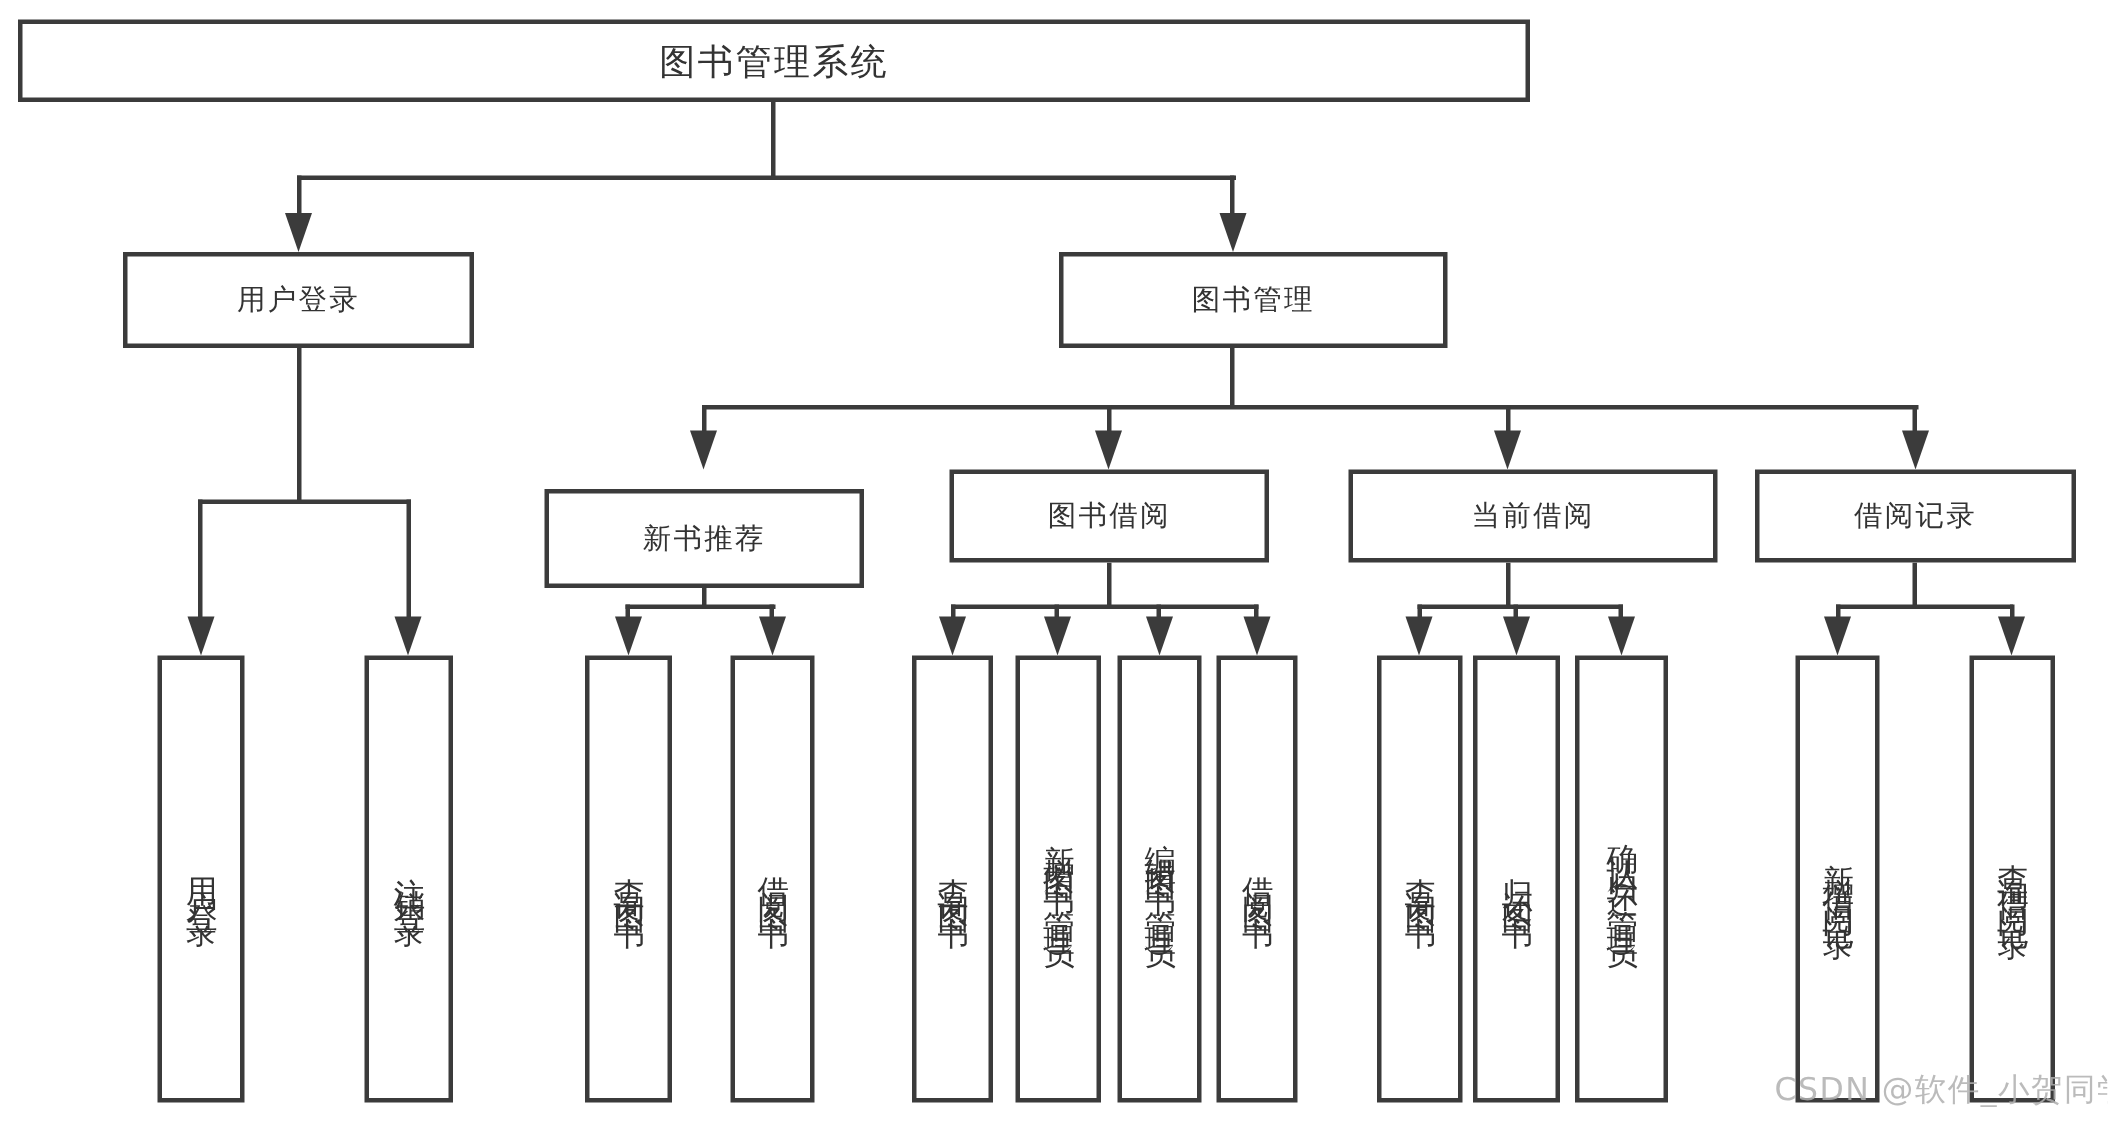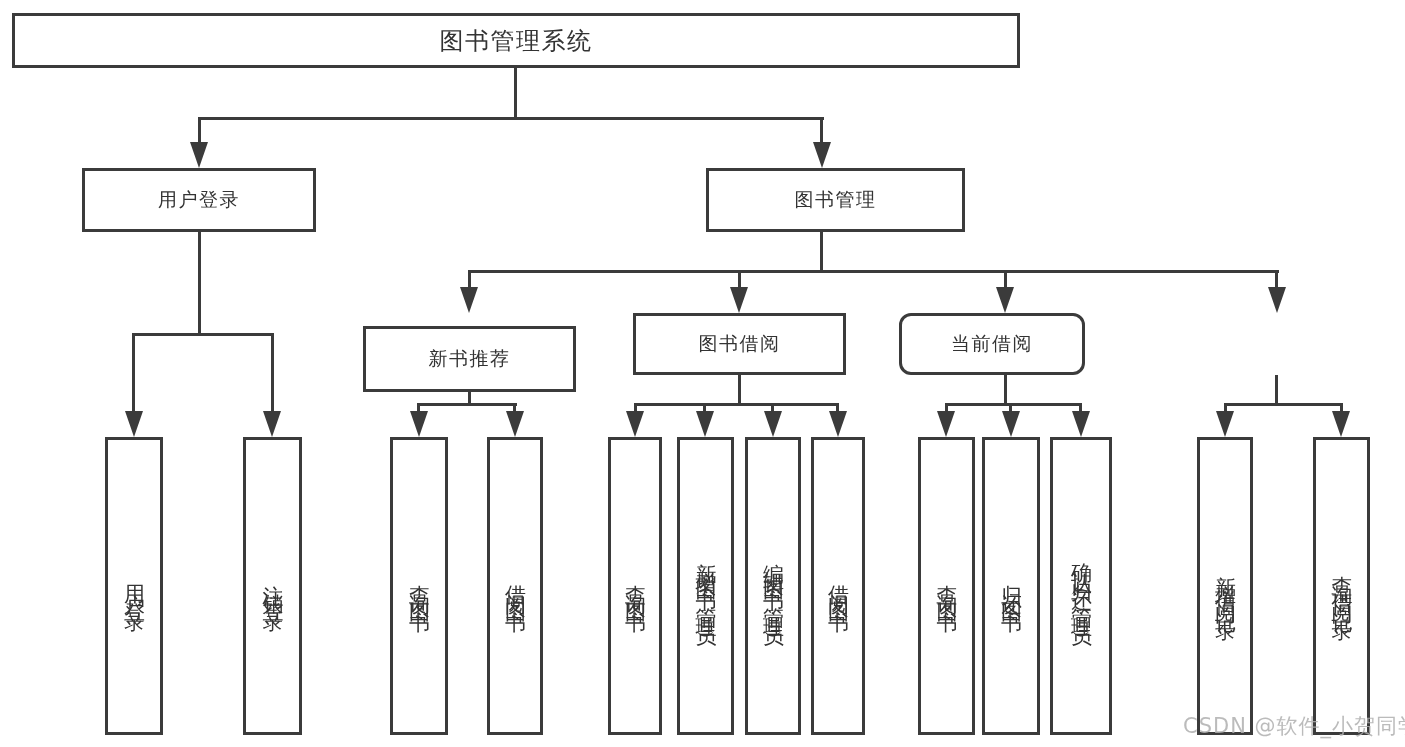--- a/index.html
+++ b/index.html
@@ -49,21 +49,22 @@
 </head>
 <body>
 
 <div id="diagram" style="--line: #3b3b3b; --text: #333333; --wm: #b0b0b0; background: rgb(255, 255, 255);">
   <div class="watermark">CSDN @软件_小贺同学</div>
 <div class="node h root" style="left: 12px; top: 13px; width: 1008px; height: 55px;">图书管理系统</div>
     <div class="node h" style="left: 82px; top: 168px; width: 234px; height: 64px;">用户登录</div>
     <div class="node h" style="left: 706px; top: 168px; width: 259px; height: 64px;">图书管理</div>
     <div class="node h" style="left: 363px; top: 326px; width: 213px; height: 66px;">新书推荐</div>
     <div class="node h" style="left: 633px; top: 313px; width: 213px; height: 62px; text-align: right;">图书借阅</div>
-    <div class="node h" style="left: 899px; top: 313px; width: 186px; height: 62px; border-radius: 12px;">当前借阅</div>
+    <div class="node h" style="left: 899px; top: 313px; width: 246px; height: 62px;">当前借阅</div>
+    <div class="node h" style="left: 1170px; top: 313px; width: 214px; height: 62px;">借阅记录</div>
     <div class="node v" style="left: 105px; top: 437px; width: 58px; height: 298px;">用户登录</div>
     <div class="node v" style="left: 243px; top: 437px; width: 59px; height: 298px;">注销登录</div>
     <div class="node v" style="left: 390px; top: 437px; width: 58px; height: 298px;">查询图书</div>
     <div class="node v" style="left: 487px; top: 437px; width: 56px; height: 298px;">借阅图书</div>
     <div class="node v" style="left: 608px; top: 437px; width: 54px; height: 298px;">查询图书</div>
     <div class="node v" style="left: 677px; top: 437px; width: 57px; height: 298px;">新增图书（管理员）</div>
     <div class="node v" style="left: 745px; top: 437px; width: 56px; height: 298px;">编辑图书（管理员）</div>
     <div class="node v" style="left: 811px; top: 437px; width: 54px; height: 298px;">借阅图书</div>
     <div class="node v" style="left: 918px; top: 437px; width: 57px; height: 298px;">查询图书</div>
     <div class="node v" style="left: 982px; top: 437px; width: 58px; height: 298px;">归还图书</div>

